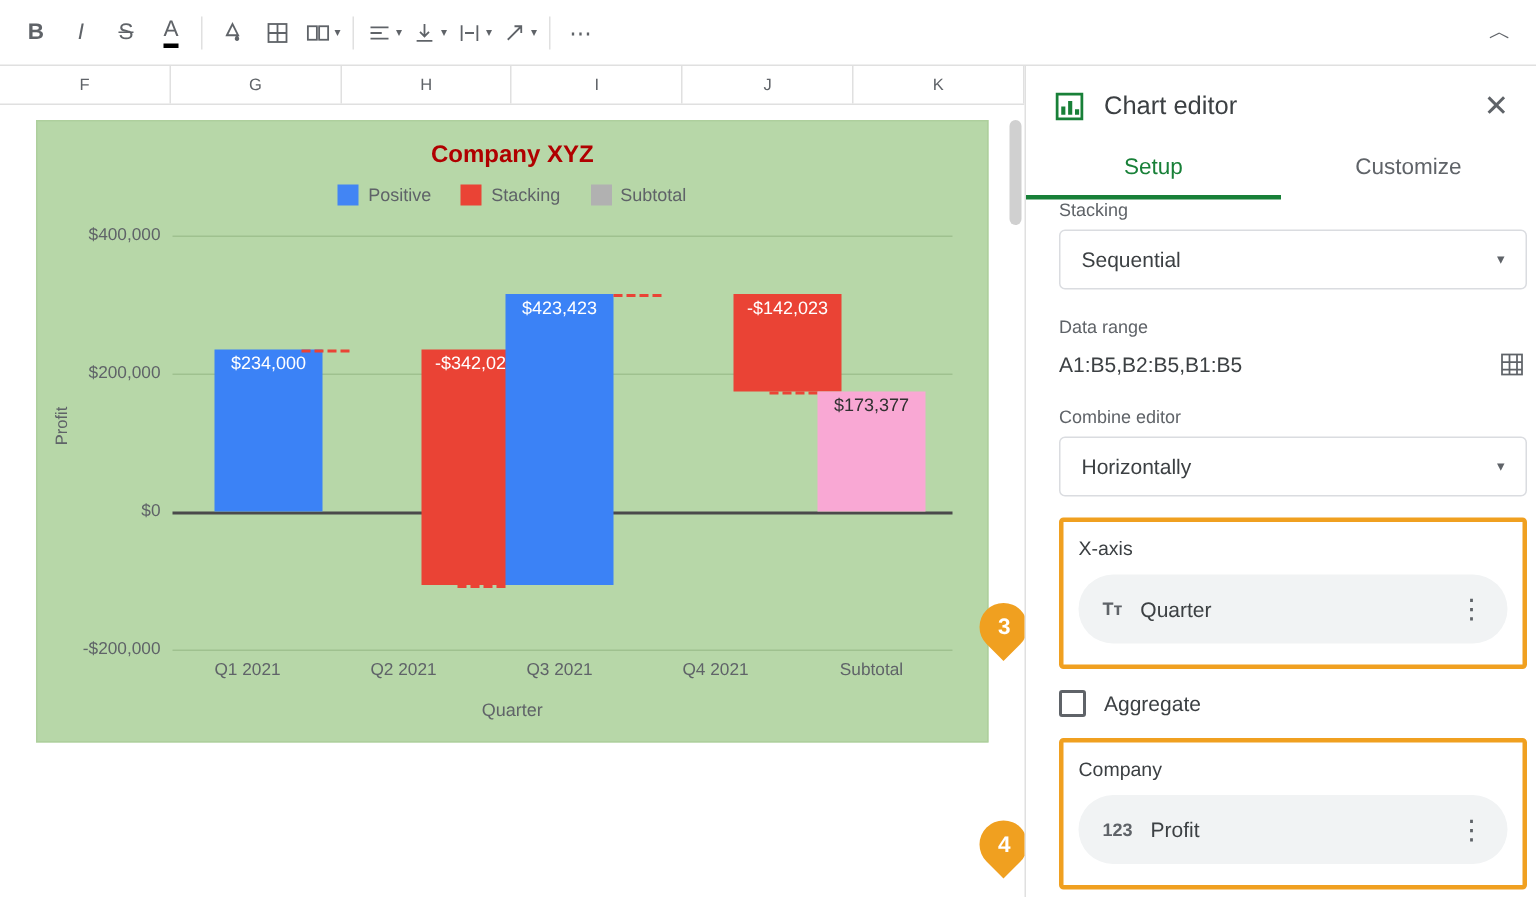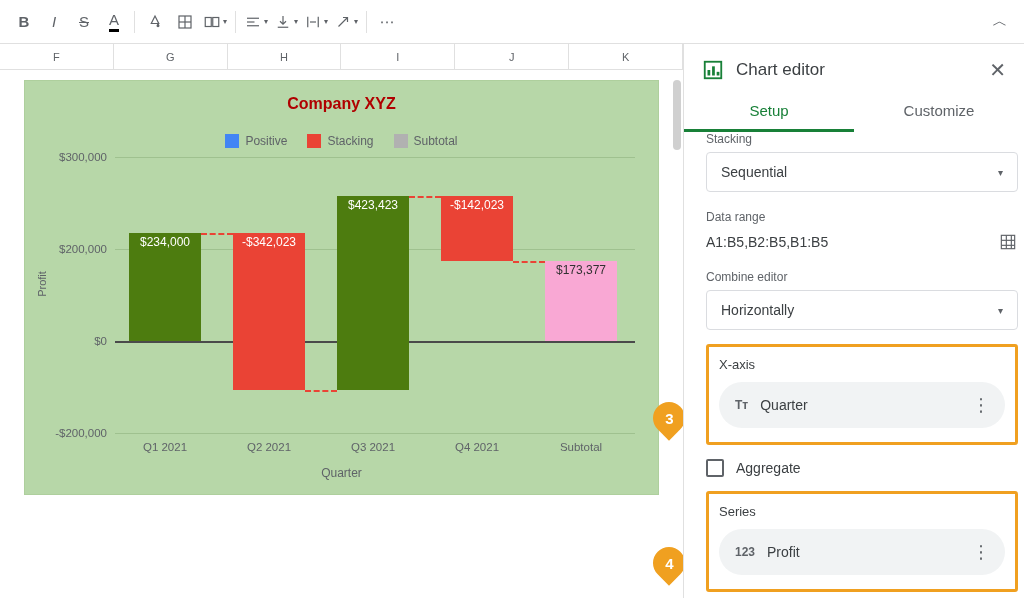--- a/index.html
+++ b/index.html
@@ -15,31 +15,31 @@
 
   
   .main { flex: 1; display: flex; overflow: hidden; }
   .sheet { flex: 1; display: flex; flex-direction: column; border-right: 1px solid #e0e0e0; overflow: hidden; }
   .colheads { height: 26px; display: flex; border-bottom: 1px solid #e0e0e0; }
   .colheads div { flex: 1; border-right: 1px solid #e0e0e0; font-size: 11px; color: #5f6368; display: flex; align-items: center; justify-content: center; }
   .chartzone { position: relative; flex: 1; }
 
   .chartbox { position: absolute; left: 24px; top: 10px; width: 635px; height: 415px; background: #b7d7a8; border: 1px solid #aecf9d; }
   .chart-title { text-align: center; font-weight: bold; color: #b00000; margin-top: 14px; font-size: 16px; }
-  .legend { display:flex; gap: 20px; justify-content:center; margin-top: 21px; font-size: 12px; color:#5f6368; }
+  .legend { display:flex; gap: 20px; justify-content:center; margin-top: 10px; font-size: 12px; color:#5f6368; }
   .legend span { display:flex; align-items:center; gap:6px; }
   .legend i { width: 14px; height: 14px; display:inline-block; }
   .yaxis-label { position:absolute; left: 4px; top: 50%; transform: rotate(-90deg) translateX(10px); font-size: 11px; color:#5f6368; }
   .plot { position:absolute; left: 90px; top: 76px; width: 520px; height: 276px; }
   .gridline { position:absolute; left:0; right:0; border-top:1px solid #9fc18f; }
   .baseline { position:absolute; left:0; right:0; border-top:2px solid #4a4a4a; }
   .ylab { position:absolute; right: 528px; width: 70px; text-align:right; font-size:11.5px; color:#5f6368; transform: translateY(-50%); }
   .bar { position:absolute; width: 72px; color:#fff; font-size:12px; text-align:center; font-weight:500; padding-top:2px; }
-  .bar.blue { background:#4d7c0f; }
-  .bar.red  { background:#ea4335; }
+  .bar.blue { background:#3b82f6; }
+  .bar.red  { background:#ea4335;margin-left:48px; }
   .bar.gray { background:#f9a8d4; color:#313131; }
   .connector { position:absolute; border-top: 2px dashed #ea4335; }
   .xlab { position:absolute; top: 284px; width:72px; text-align:center; font-size:11.5px; color:#5f6368; }
   .xaxis-label { position:absolute; left:0; right:0; bottom: 14px; text-align:center; font-size:12px; color:#5f6368; }
 
   
   .panel { width: 340px; display:flex; flex-direction:column; }
   .panel-head { display:flex; align-items:center; padding: 14px 18px 10px 18px; gap: 12px; }
   .panel-head svg { width:22px; height:22px; }
   .panel-head h2 { font-size: 17px; font-weight: 400; color:#3c4043; flex:1; }
@@ -159,30 +159,30 @@
             </span>
           <span>
               <i style="background:#b1b1b1"></i>
               <em style="font-style:normal">Subtotal</em>
             </span>
         </div>
         <div class="yaxis-label">Profit</div>
 
         <div class="plot">
 
-          <div class="ylab" style="top:0px">$300,000</div>
+          <div class="ylab" style="top:0px">$400,000</div>
           <div class="ylab" style="top:92px">$200,000</div>
           <div class="ylab" style="top:184px">$0</div>
           <div class="ylab" style="top:276px">-$200,000</div>
           <div class="gridline" style="top:0px"></div>
           <div class="gridline" style="top:92px"></div>
           <div class="baseline" style="top:184px"></div>
           <div class="gridline" style="top:276px"></div>
 
-          <div class="bar blue" style="left:14px; top:76px; height:108px">$234,000</div>
+          <div class="bar blue" style="left:28px; top:76px; height:108px">$234,000</div>
 
           <div class="connector" style="left:86px; top:76px; width:32px"></div>
 
           <div class="bar red" style="left:118px; top:76px; height:157px">-$342,023</div>
           <div class="connector" style="left:190px; top:233px; width:32px"></div>
 
           <div class="bar blue" style="left:222px; top:39px; height:194px">$423,423</div>
           <div class="connector" style="left:294px; top:39px; width:32px"></div>
 
           <div class="bar red" style="left:326px; top:39px; height:65px">-$142,023</div>
@@ -255,21 +255,21 @@
           <span class="dots">⋮</span>
         </div>
       </div>
 
       <div class="checkbox-row">
         <i></i>
         <span>Aggregate</span>
       </div>
 
       <div class="hl">
-        <div class="sect-label">Series</div>
+        <div class="sect-label">Company</div>
         <div class="pill">
           <span class="picon">123</span>
           <span>Profit</span>
           <span class="dots">⋮</span>
         </div>
       </div>
     </div>
   </div>
 </div>
 

